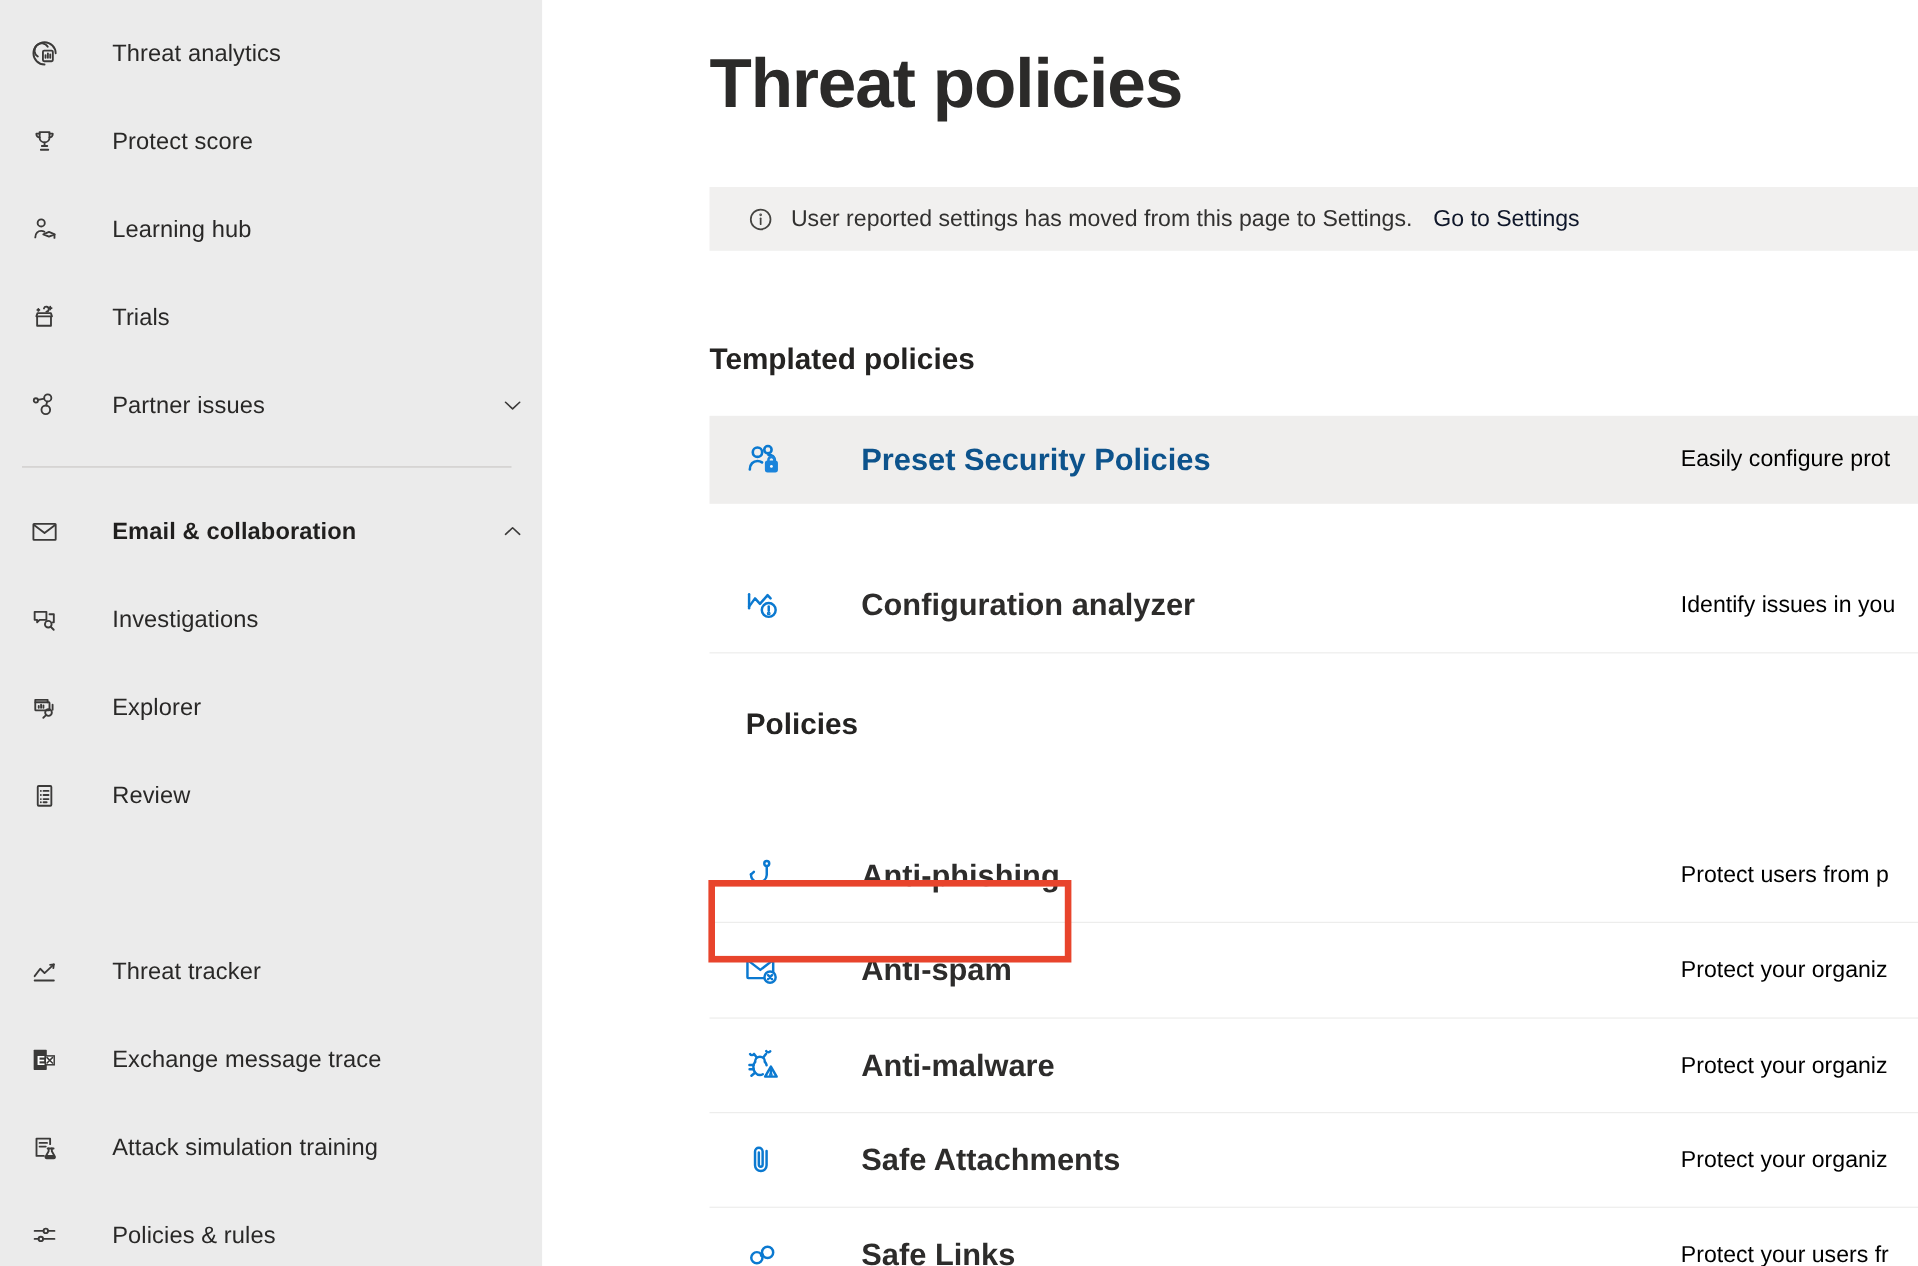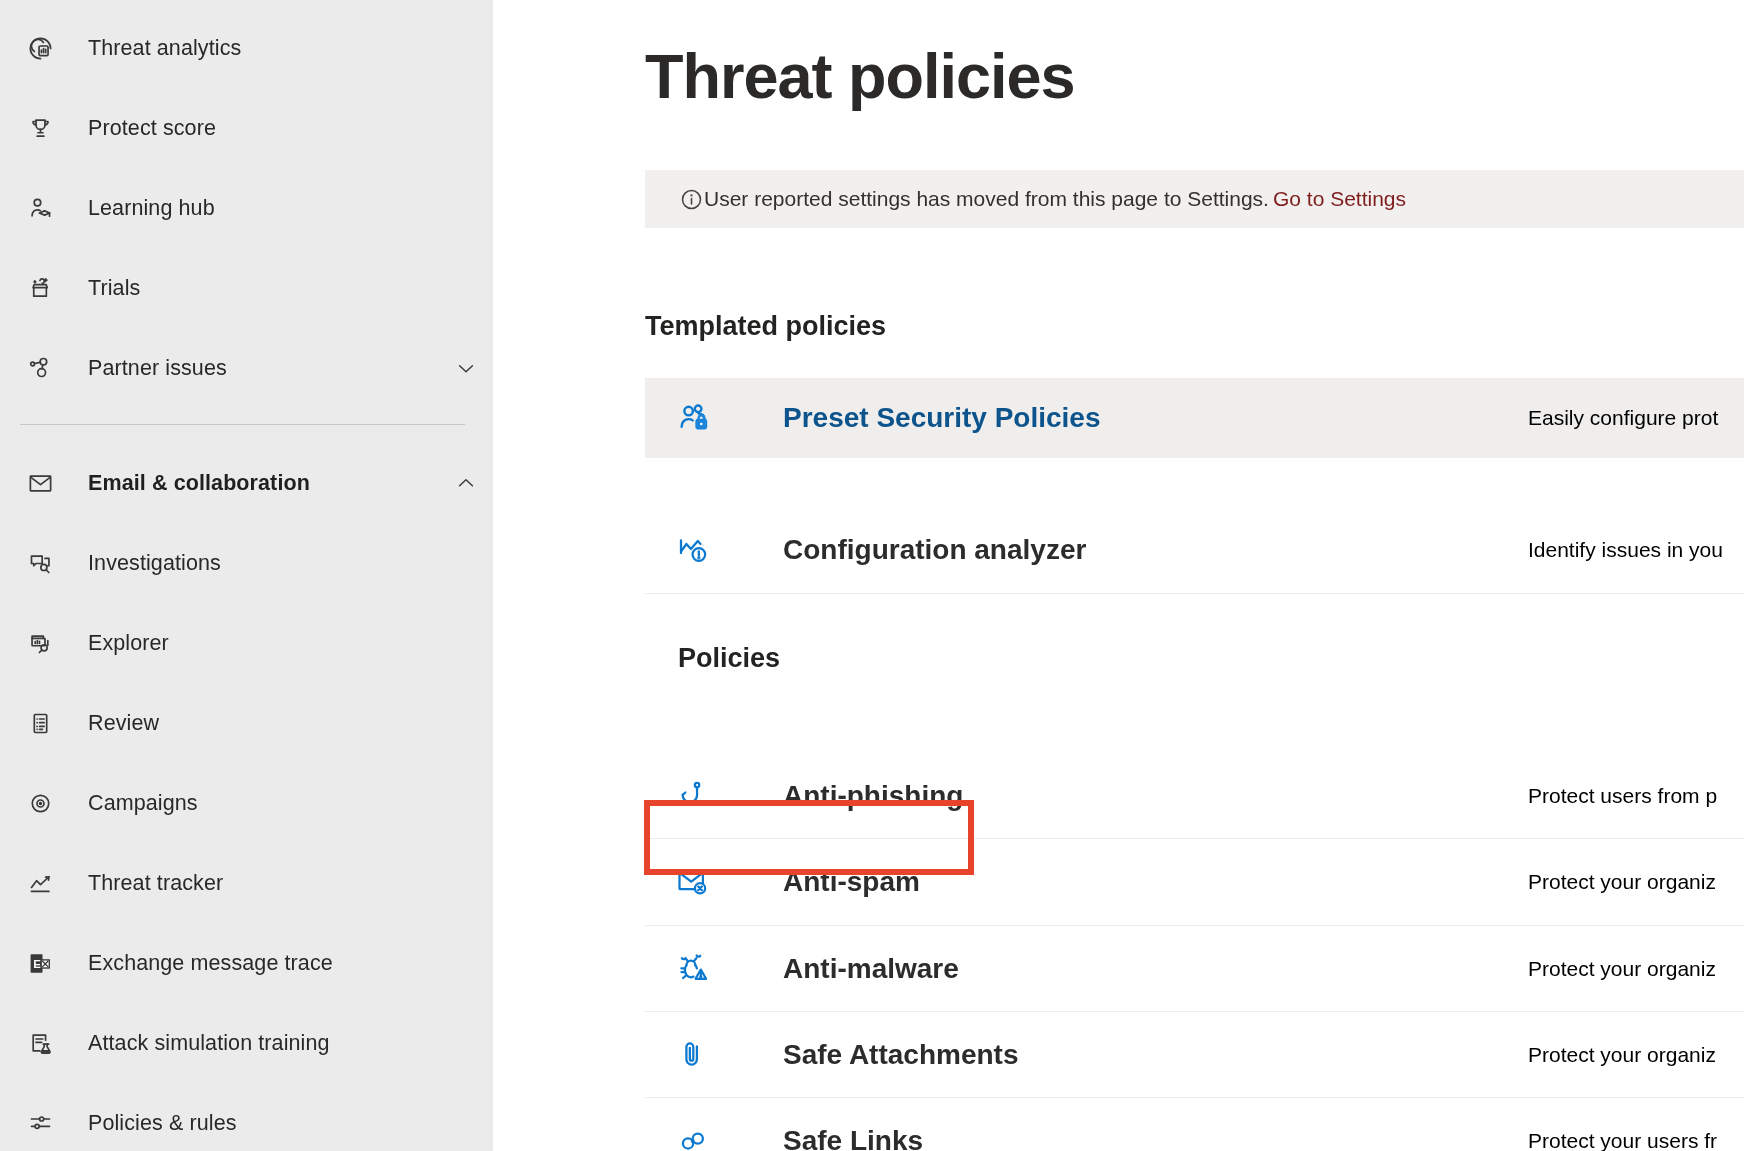--- a/index.html
+++ b/index.html
@@ -2,37 +2,37 @@
 <html><head>
 <meta charset="utf-8">
 <style>
   html,body{margin:0;padding:0;background:#fff;}
   .app{position:relative;width:1744px;height:1151px;overflow:hidden;
        font-family:"Liberation Sans",sans-serif;color:#323130;background:#fff;}
 
   
   .sidebar{position:absolute;left:0;top:0;width:493px;height:1151px;background:#ebebeb;}
   .sb-item{position:absolute;left:0;right:0;height:80px;display:flex;align-items:center;
-           padding-left:27px;gap:34px;cursor:pointer;box-sizing:border-box;}
+           padding-left:27px;gap:48px;cursor:pointer;box-sizing:border-box;}
   .sb-item .ic{width:27px;height:27px;flex:0 0 27px;display:inline-flex;color:#3b3a39;}
   .sb-item .lbl{font-size:21.5px;color:#292827;letter-spacing:.1px;}
   .sb-item.bold .lbl{font-weight:700;color:#201f1e;}
   .sb-chev{position:absolute;right:16px;width:22px;height:22px;color:#3b3a39;}
   .sb-divider{position:absolute;top:424px;left:20px;right:28px;height:1px;background:#c8c6c4;}
   .ic svg,.sb-chev svg,.info-ic svg,.ric svg{width:100%;height:100%;display:block;}
 
   
   .main{position:absolute;left:493px;top:0;right:0;bottom:0;background:#fff;}
   .page-title{position:absolute;left:152px;top:40px;margin:0;font-size:63px;line-height:1.15;
               font-weight:700;color:#2b2a29;letter-spacing:-1px;}
   .banner{position:absolute;left:152px;right:0;top:170px;height:58px;background:#f1f0ef;
-          display:flex;align-items:center;padding-left:34px;box-sizing:border-box;
+          display:flex;align-items:center;padding-left:34px;gap:15px;box-sizing:border-box;
           font-size:21px;color:#323130;}
   .info-ic{width:25px;height:25px;flex:0 0 25px;color:#454441;}
-  .banner a{color:#7f1d1d;text-decoration:none;cursor:pointer;margin-left:4px;}
+  .banner a{color:#0f172a;text-decoration:none;cursor:pointer;margin-left:4px;}
 
   .sec-h{position:absolute;left:152px;margin:0;font-size:27px;font-weight:700;color:#242322;}
   .h-templated{top:311px;}
   .h-policies{top:643px;margin-left:33px;}
 
   .row{position:absolute;left:152px;right:0;box-sizing:border-box;cursor:pointer;overflow:hidden;}
   .row .ric{position:absolute;left:30px;top:50%;transform:translateY(-50%);
             width:36px;height:36px;color:#0b79d0;}
   .row .rlabel{position:absolute;left:138px;top:50%;transform:translateY(-50%);
                font-size:28px;font-weight:600;color:#2d2c2b;white-space:nowrap;}
@@ -171,30 +171,20 @@
     <div class="sb-item" style="top:683px">
       <span class="ic">
           <svg viewBox="0 0 24 24" fill="none" stroke="currentColor" stroke-width="1.5" stroke-linecap="round" stroke-linejoin="round">
             <rect x="6.5" y="4" width="11" height="16" rx="0.8"></rect>
             <path d="M9 8h.01M11.2 8h4M9 11.3h.01M11.2 11.3h4M9 14.6h.01M11.2 14.6h4M9 17.2h.01M11.2 17.2h2.5"></path>
           </svg>
         </span>
       <span class="lbl">Review</span>
     </div>
 
-    <div class="sb-item" style="top:763px">
-      <span class="ic">
-          <svg viewBox="0 0 24 24" fill="none" stroke="currentColor" stroke-width="1.5">
-            <circle cx="12" cy="12" r="7.3"></circle>
-            <circle cx="12" cy="12" r="3.1"></circle>
-            <circle cx="12" cy="12" r="0.8" fill="currentColor"></circle>
-          </svg>
-        </span>
-      <span class="lbl">Campaigns</span>
-    </div>
 
     <div class="sb-item" style="top:843px">
       <span class="ic">
           <svg viewBox="0 0 24 24" fill="none" stroke="currentColor" stroke-width="1.5" stroke-linecap="round" stroke-linejoin="round">
             <path d="M4 15.5l4.5-6 3.5 3.5 7.5-7"></path>
             <path d="M19.5 6l-3 .4M19.5 6l-.4 3"></path>
             <path d="M4 19h15.5"></path>
           </svg>
         </span>
       <span class="lbl">Threat tracker</span>

